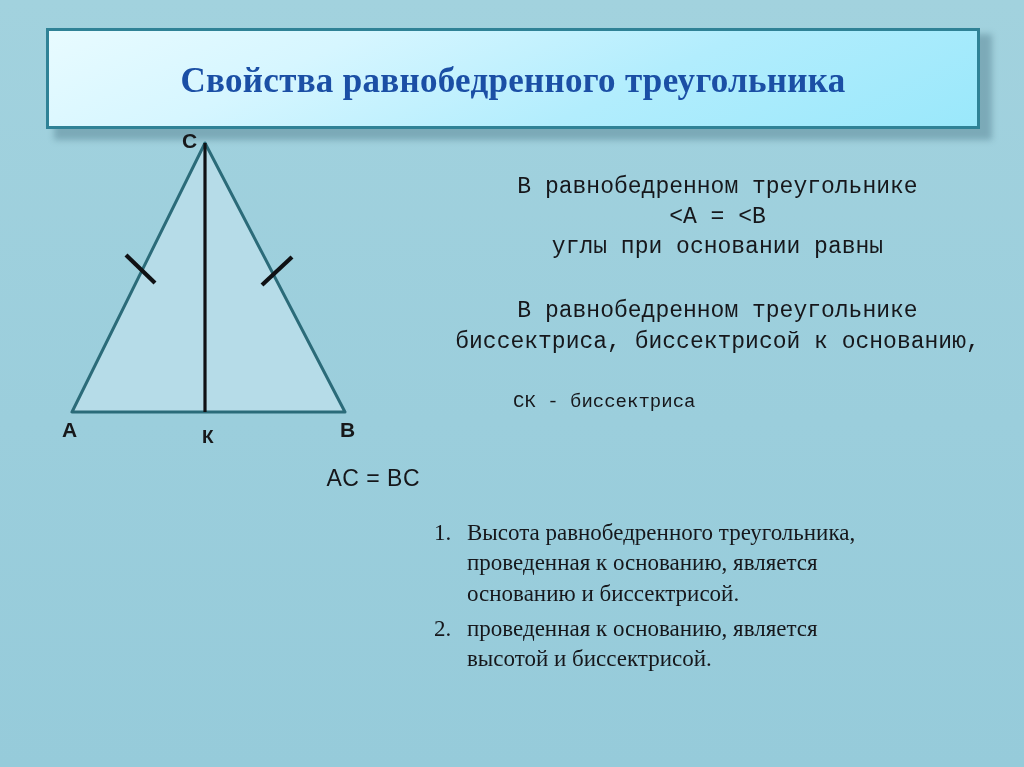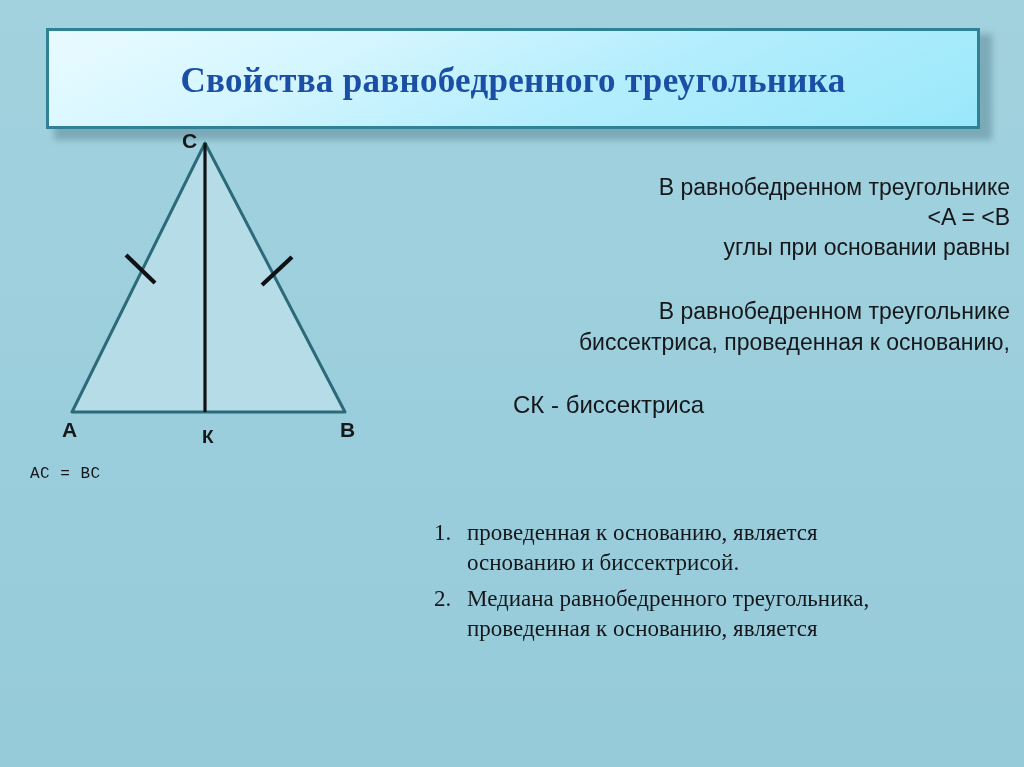--- a/index.html
+++ b/index.html
@@ -80,48 +80,48 @@
   .vlabel-C { left: 152px; top: 5px; }
   .vlabel-A { left: 32px; top: 294px; }
   .vlabel-B { left: 310px; top: 294px; }
   .vlabel-K { left: 172px; top: 302px; font-size: 19px; }
 
   .eq-caption {
     position: absolute;
     left: 0;
     top: 340px;
     width: 390px;
-    text-align: left;
-    font-family: Liberation Mono, monospace;
-    font-size: 16px;
+    text-align: right;
+    font-family: Liberation Sans, sans-serif;
+    font-size: 23px;
     color: #15161a;
     letter-spacing: 0.5px;
   }
 
   
   .right-col {
     position: absolute;
     left: 425px;
     top: 172px;
     width: 585px;
   }
   .para-centered {
-    text-align: right;
-    font-family: Liberation Sans, sans-serif;
+    text-align: center;
+    font-family: Liberation Mono, monospace;
     font-size: 23px;
     color: #16171b;
     line-height: 1.31;
   }
   .para-centered .ln { display: block; white-space: nowrap; }
 
   .block-gap { height: 34px; }
 
   .para-left {
-    font-family: Liberation Sans, sans-serif;
-    font-size: 24px;
+    font-family: Liberation Mono, monospace;
+    font-size: 19px;
     color: #16171b;
     padding-left: 88px;
   }
   .formula-sans {
     font-family: "Liberation Sans", sans-serif;
     font-weight: bold;
     font-size: 22px;
     color: #16171b;
     padding-left: 88px;
     letter-spacing: 0.4px;
@@ -189,45 +189,46 @@
     <div class="para-centered">
       <span class="ln">В равнобедренном треугольнике</span>
       <span class="ln">&lt;A = &lt;B</span>
       <span class="ln">углы при основании равны</span>
     </div>
 
     <div class="block-gap"></div>
 
     <div class="para-centered">
       <span class="ln">В равнобедренном треугольнике</span>
-      <span class="ln">биссектриса, проведенная к основанию,</span>
+      <span class="ln">биссектриса, биссектрисой к основанию,</span>
     </div>
 
     <div class="block-gap"></div>
 
     <div class="para-left">СК - биссектриса</div>
 
     <div style="height:22px"></div>
 
 
   </div>
 
   <div class="num-list">
 
     <div class="num-item">
       <span class="num-marker">1.</span>
       <span class="num-body">
+        <span class="ln">Высота равнобедренного треугольника,</span>
         <span class="ln">проведенная к основанию, является</span>
         <span class="ln">основанию и  биссектрисой.</span>
       </span>
     </div>
 
     <div class="num-item">
       <span class="num-marker">2.</span>
       <span class="num-body">
-        <span class="ln">Медиана равнобедренного треугольника,</span>
         <span class="ln">проведенная к основанию, является</span>
+        <span class="ln">высотой и биссектрисой.</span>
       </span>
     </div>
 
   </div>
 
 </div>
 
 </body></html>

